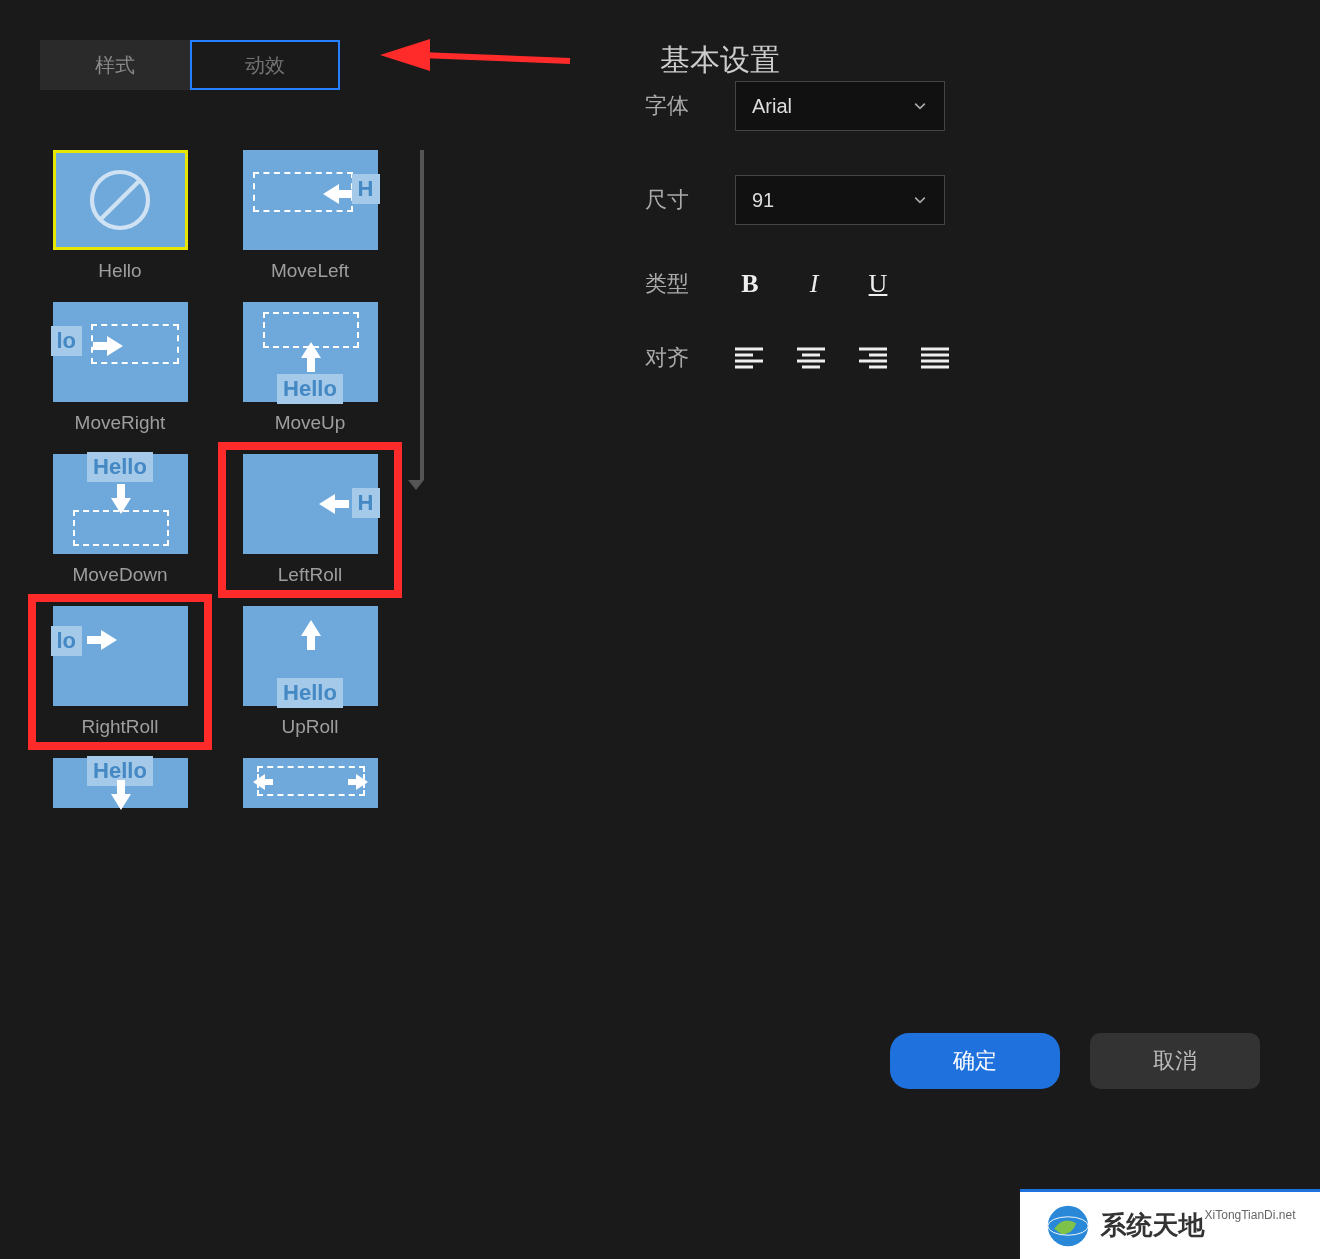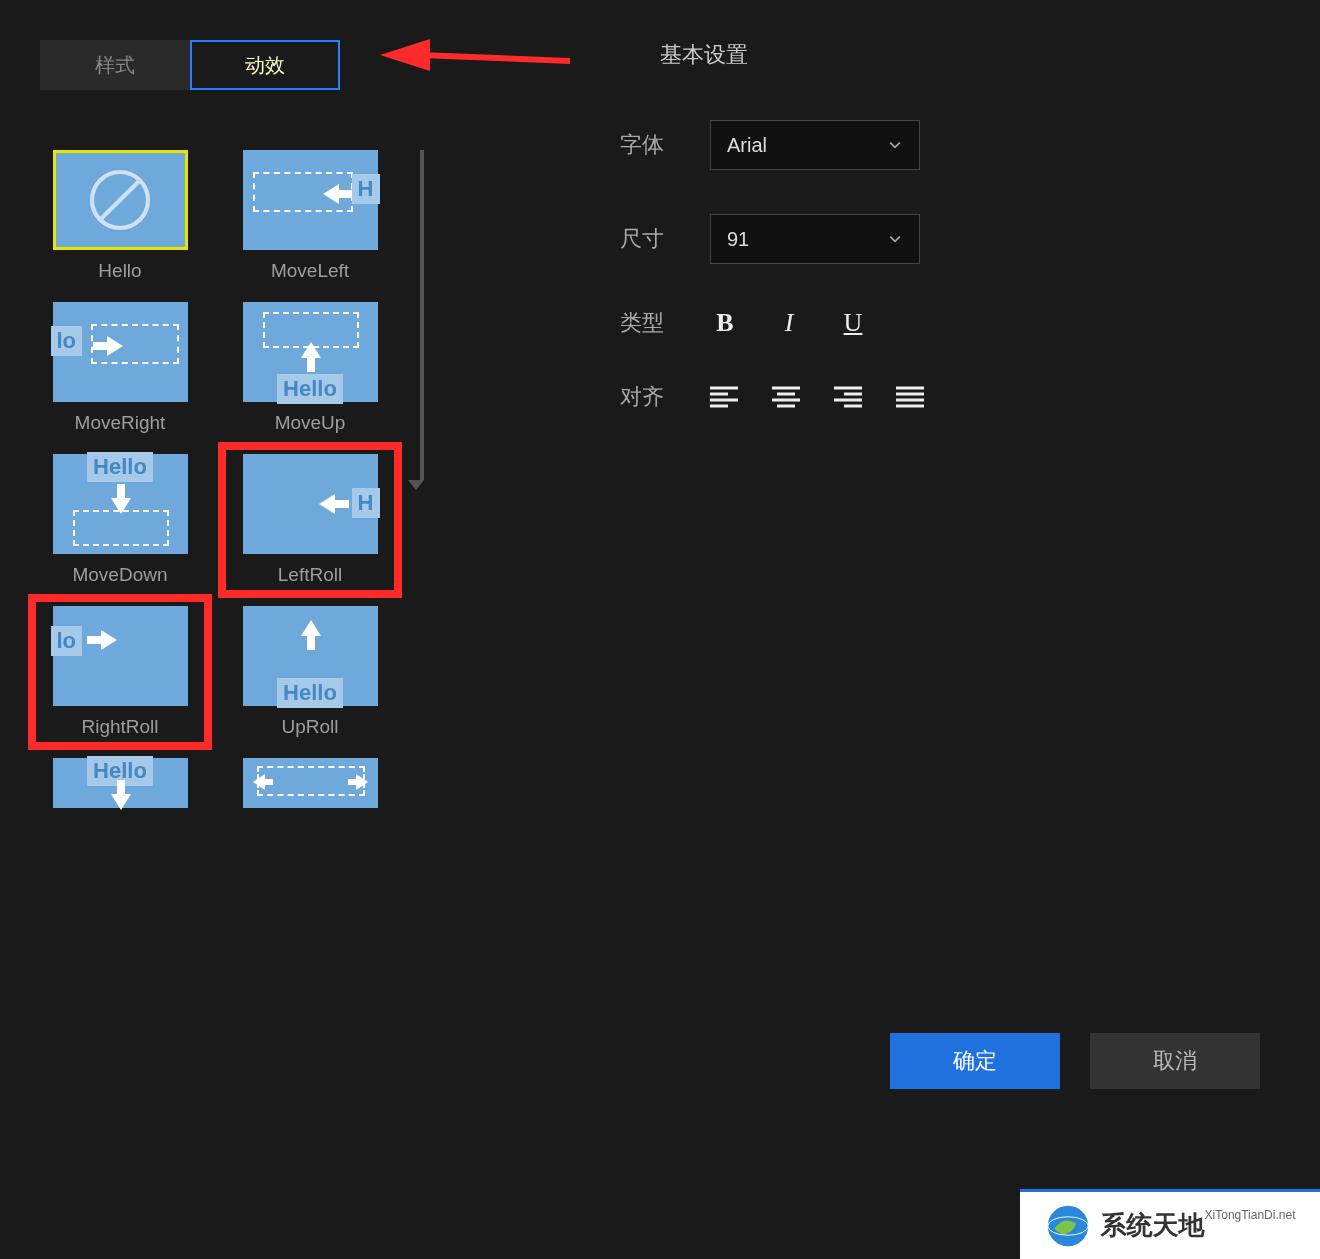--- a/index.html
+++ b/index.html
@@ -21,21 +21,21 @@
   }
   .tabs { display:flex; }
   .tab {
     width: 150px;
     height: 50px;
     display:flex; align-items:center; justify-content:center;
     font-size: 20px;
     cursor:pointer;
   }
   .tab.inactive { background:#2a2a2a; color:#888; }
-  .tab.active { border:2px solid #2680ff; color:#fef9c3; }
+  .tab.active { border:2px solid #2680ff; color:#737373; }
 
   .arrow-annot {
     position:absolute;
     left: 380px; top: 35px;
     pointer-events:none;
   }
 
   .effects-area {
     margin-top: 60px;
     position: relative;
@@ -96,28 +96,28 @@
     border-top:10px solid #555;
   }
 
   
   .right-panel {
     flex:1;
     padding: 40px 0 0 200px;
     position:relative;
   }
   .section-title {
-    font-size: 22px;
+    font-size: 30px;
     color:#ccc;
-    margin-bottom: 50px;
     margin-left: 40px;
   }
   .setting-row {
     display:flex; align-items:center;
     margin-bottom: 44px;
+    margin-left: 25px;
   }
   .setting-label {
     width: 90px;
     font-size: 22px;
     color:#aaa;
   }
   .select-box {
     width: 210px; height: 50px;
     border:1px solid #444;
     background:#111;
@@ -154,22 +154,22 @@
     position:absolute;
     bottom: 170px; right: 60px;
     display:flex; gap:30px;
   }
   .btn {
     width: 170px; height: 56px;
     display:flex; align-items:center; justify-content:center;
     font-size: 22px;
     cursor:pointer;
   }
-  .btn-primary { background:#1f72de; color:#fff; }
-  .btn-secondary { background:#333; color:#bbb; }
+  .btn-primary { background:#1f72de; color:#fff;border-radius:19px; }
+  .btn-secondary { background:#333; color:#bbb;border-radius:10px; }
 
   .watermark {
     position:absolute;
     bottom:0; right:0;
     width:300px; height:70px;
     background:#fff;
     border-top:3px solid #1f72de;
     display:flex; align-items:center; justify-content:center;
     gap:10px;
   }

